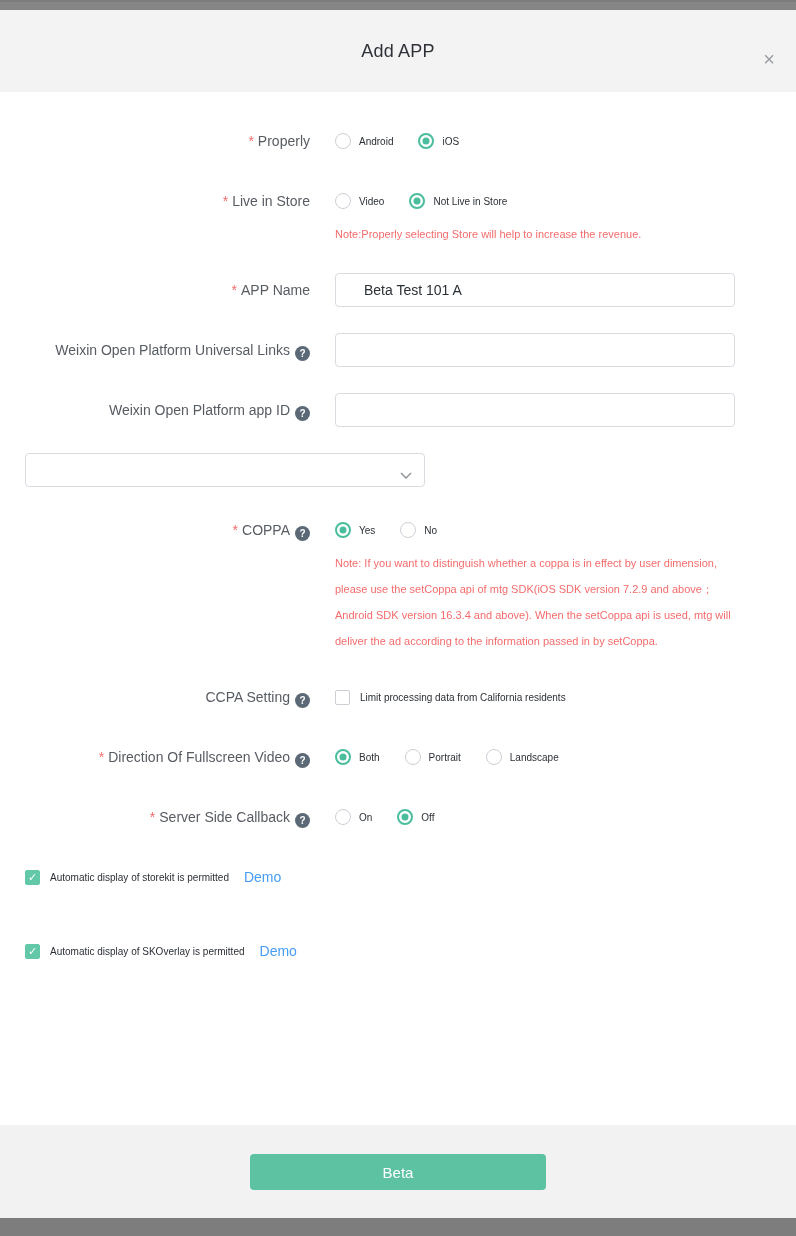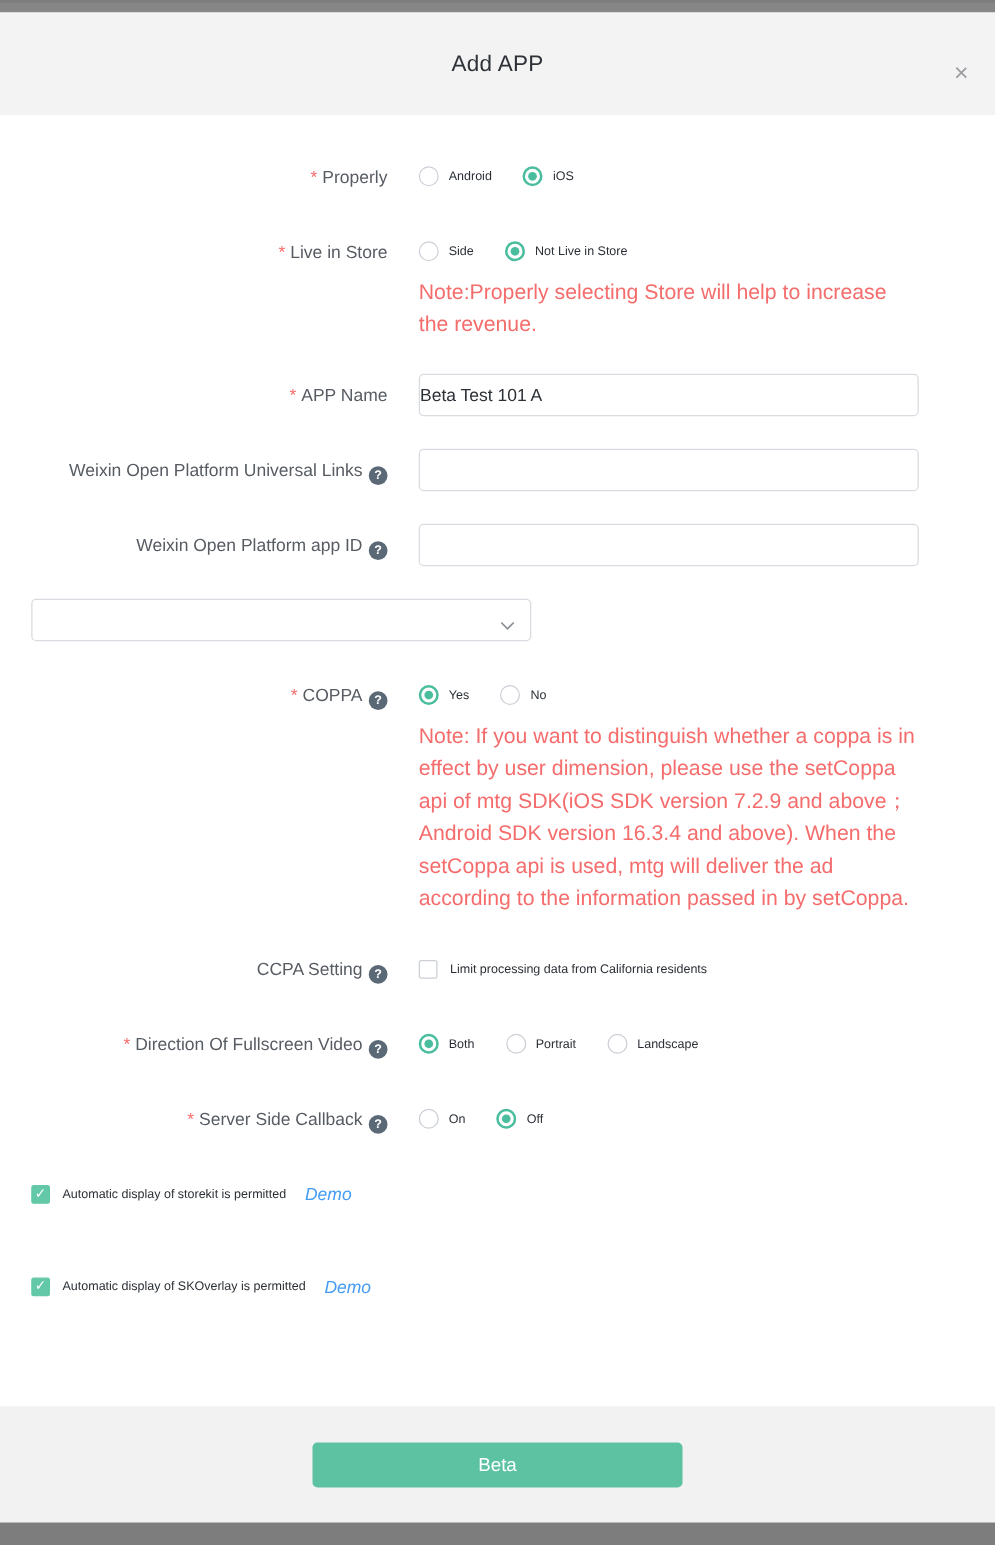--- a/index.html
+++ b/index.html
@@ -63,34 +63,34 @@
     background:#fff; margin-right:10px; flex:0 0 15px;
     display:flex; align-items:center; justify-content:center;
   }
   .checkbox-box .mark { display:none; color:#fff; font-size:11px; font-weight:bold; line-height:1; }
   .checkbox-box.checked { background:#62c8a7; border-color:#62c8a7; }
   .checkbox-box.checked .mark { display:block; }
 
   
   .text-input {
     width:400px; height:34px; border:1px solid #d8dbe0; border-radius:4px;
-    padding:0 0; font-size:14px; color:#2b3036; outline:none;
+    padding:0 28px; font-size:14px; color:#2b3036; outline:none;
     font-family:"Liberation Sans","DejaVu Sans",sans-serif; background:#fff;
   }
   .text-input::placeholder { color:#aeb5bd; }
 
   .select-box {
     width:400px; height:34px; border:1px solid #d8dbe0; border-radius:4px;
     background:#fff; position:relative; cursor:pointer;
   }
   .chevron { position:absolute; right:12px; top:12px; color:#8a8f96; }
 
-  .note { font-size:17px; color:#f56c6c; line-height:26px; margin-top:3px; }
-
-  .demo-link { font-size:14px; color:#459cf4; margin-left:15px; text-decoration:none; cursor:pointer;font-style:italic; }
+  .note { font-size:11px; color:#f56c6c; line-height:26px; margin-top:3px; }
+
+  .demo-link { font-size:14px; color:#459cf4; margin-left:15px; text-decoration:none; cursor:pointer; }
   .checkbox-line2 { margin-top:40px; }
 
   .modal-footer {
     height:93px; background:#f2f2f2; flex:0 0 auto;
     display:flex; justify-content:center; align-items:flex-start; padding-top:29px;
   }
   .save-btn {
     width:296px; height:36px; background:#5cc2a2; border:none; border-radius:4px;
     color:#fff; font-size:15px; font-weight:500; cursor:pointer;
     font-family:"Liberation Sans","DejaVu Sans",sans-serif;
@@ -124,21 +124,21 @@
         </div>
       </div>
     </div>
 
     <div class="form-row">
       <div class="label-col"><span class="req">*</span><span>Live in Store</span></div>
       <div class="control-col">
         <div class="control-line radio-group">
           <div class="radio-item">
             <span class="radio-dot"></span>
-            <span class="option-label">Side</span>
+            <span class="option-label">Video</span>
           </div>
           <div class="radio-item">
             <span class="radio-dot selected"></span>
             <span class="option-label">Not Live in Store</span>
           </div>
         </div>
         <div class="note">Note:Properly selecting Store will help to increase the revenue.</div>
       </div>
     </div>
 

